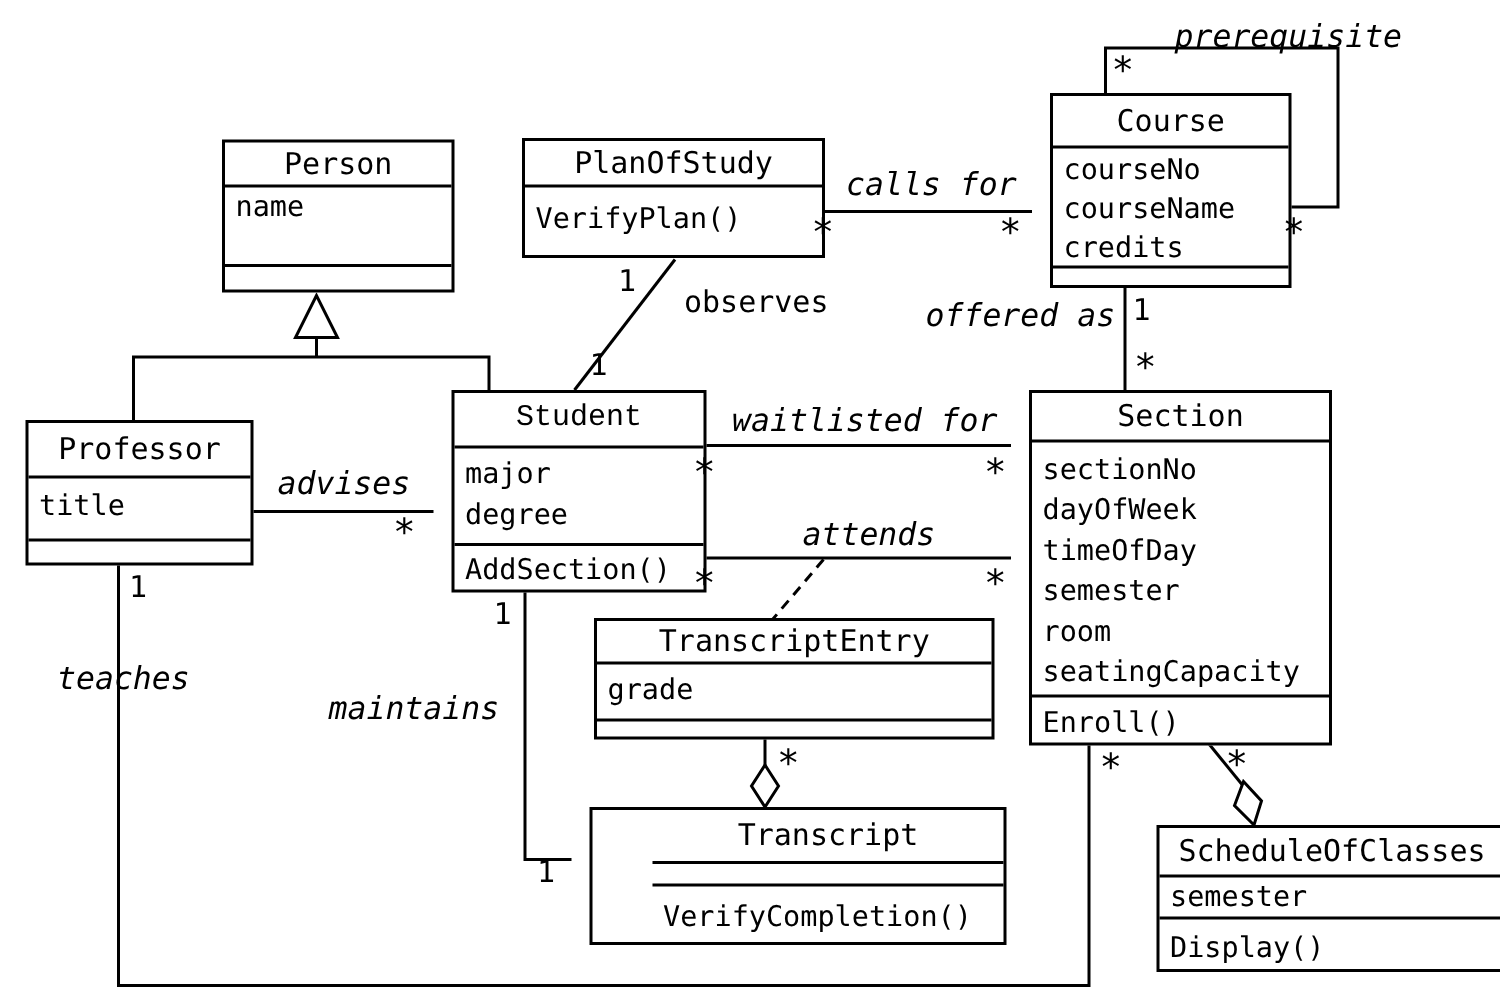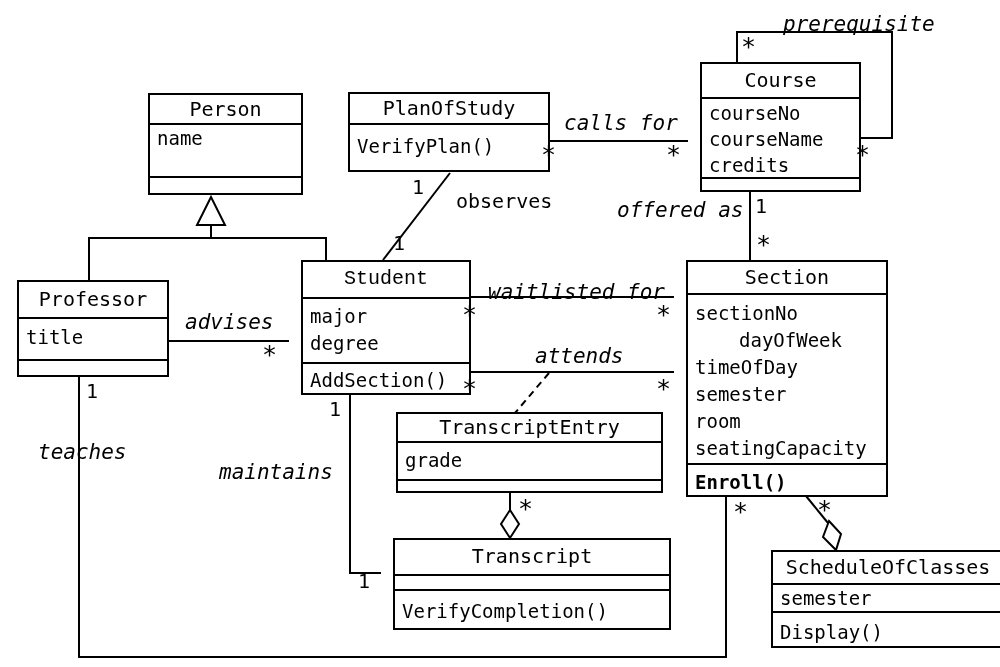--- a/index.html
+++ b/index.html
@@ -138,40 +138,40 @@
     </div>
     <div class="comp grow" style="padding-top:3px;">
       <div class="member">AddSection()</div>
     </div>
   </div>
 
   <div class="cls" style="left:673px; top:260px; width:202px; height:237px;">
     <div class="title" style="height:31px; line-height:30px;">Section</div>
     <div class="comp" style="height:170px; padding-top:5px;">
       <div class="member" style="line-height:27px;">sectionNo</div>
-      <div class="member" style="line-height:27px;text-align:center;">dayOfWeek</div>
+      <div class="member" style="line-height:27px;">dayOfWeek</div>
       <div class="member" style="line-height:27px;">timeOfDay</div>
       <div class="member" style="line-height:27px;">semester</div>
       <div class="member" style="line-height:27px;">room</div>
       <div class="member" style="line-height:27px;">seatingCapacity</div>
     </div>
-    <div class="comp grow" style="padding-top:4px;font-weight:bold;">
+    <div class="comp grow" style="padding-top:4px;">
       <div class="member">Enroll()</div>
     </div>
   </div>
 
   <div class="cls" style="left:383px; top:412px; width:267px; height:81px;">
     <div class="title" style="height:27px; line-height:26px;">TranscriptEntry</div>
     <div class="comp" style="height:38px; padding-top:4px;">
       <div class="member">grade</div>
     </div>
     <div class="comp grow"></div>
   </div>
 
-  <div class="cls" style="left:380px; top:538px; width:278px; height:92px;">
+  <div class="cls" style="left:380px; top:538px; width:278px; height:92px;padding-left:40px;">
     <div class="title" style="height:34px; line-height:33px;">Transcript</div>
     <div class="comp" style="height:15px;"></div>
     <div class="comp grow" style="padding-top:7px;">
       <div class="member">VerifyCompletion()</div>
     </div>
   </div>
 
   <div class="cls" style="left:758px; top:550px; width:234px; height:98px;">
     <div class="title" style="height:31px; line-height:30px;">ScheduleOfClasses</div>
     <div class="comp" style="height:28px; padding-top:1px;">
@@ -179,21 +179,21 @@
     </div>
     <div class="comp grow" style="padding-top:6px;">
       <div class="member">Display()</div>
     </div>
   </div>
 
   <span class="lbl" style="left:783px; top:13px;">prerequisite</span>
   <span class="lbl" style="left:564px; top:112px;">calls for</span>
   <span class="lbl upright" style="left:456px; top:190px;">observes</span>
   <span class="lbl" style="left:617px; top:199px;">offered as</span>
-  <span class="lbl" style="left:488px; top:269px;margin-top:12px;">waitlisted for</span>
+  <span class="lbl" style="left:488px; top:269px;">waitlisted for</span>
   <span class="lbl" style="left:535px; top:345px;">attends</span>
   <span class="lbl" style="left:185px; top:311px;">advises</span>
   <span class="lbl" style="left:38px;  top:441px;">teaches</span>
   <span class="lbl" style="left:219px; top:461px;">maintains</span>
 
   <span class="mult star" style="left:741px; top:34px;">*</span>
   <span class="mult star" style="left:855px; top:142px;">*</span>
   <span class="mult star" style="left:541px; top:142px;">*</span>
   <span class="mult star" style="left:666px; top:142px;">*</span>
   <span class="mult one" style="left:412px; top:177px;">1</span>

